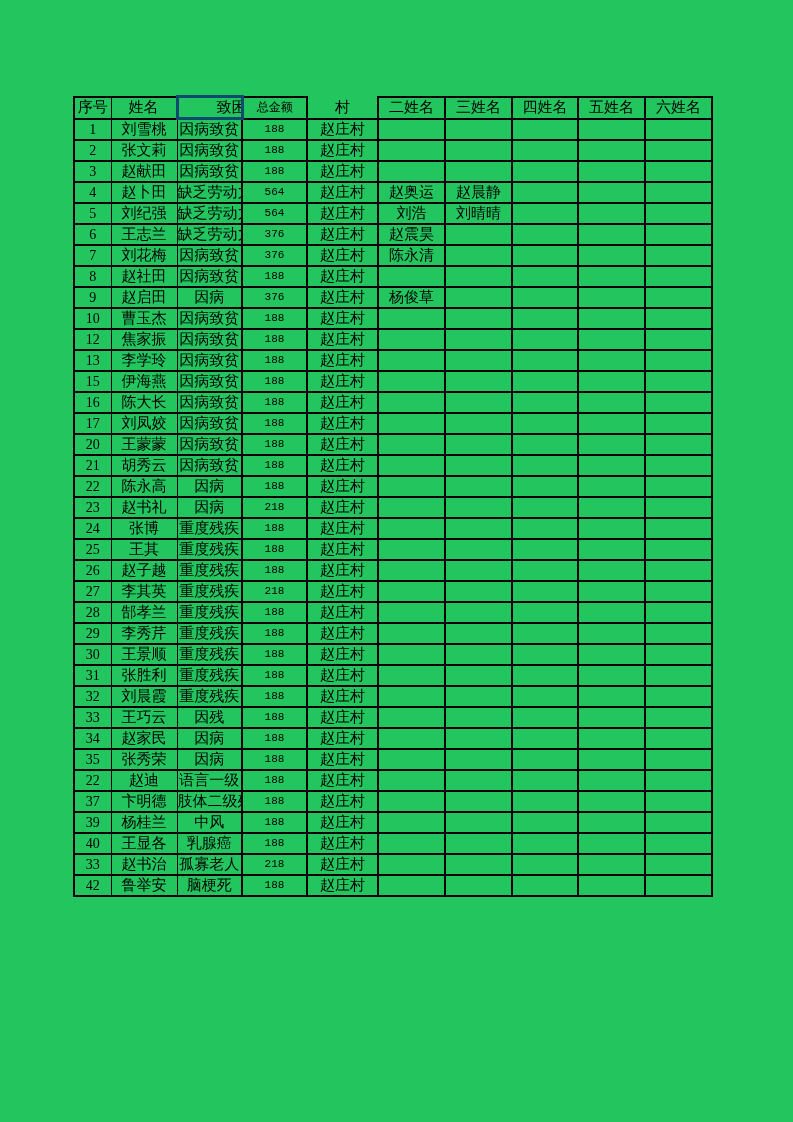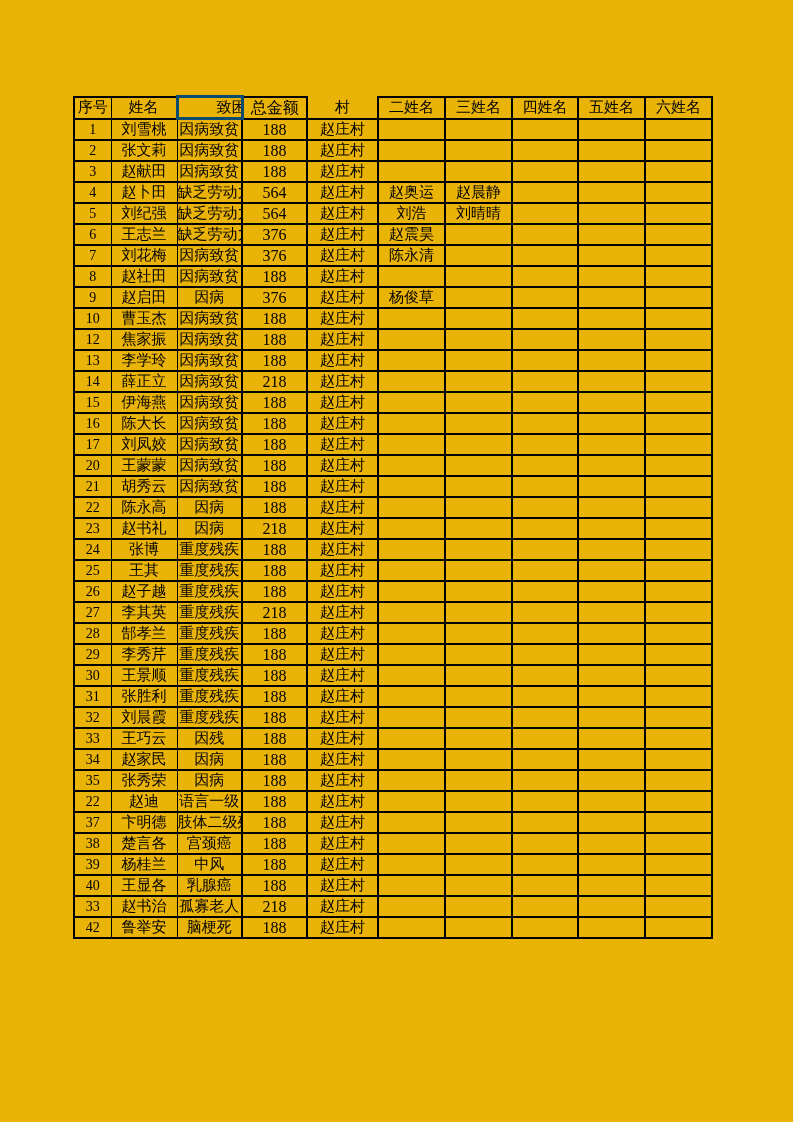--- a/index.html
+++ b/index.html
@@ -1,20 +1,20 @@
 <!DOCTYPE html>
 <html><head>
 <meta charset="utf-8">
 <style>
   html,body{margin:0;padding:0;}
   body{
     width:793px;height:1122px;background:#ffffff;position:relative;
     font-family:"Liberation Serif", serif;color:#000;
   }
-  .page{position:absolute;inset:0;background:#eab308;}
+  .page{position:absolute;inset:0;background:#22c55e;}
   table.sheet{
     position:absolute;left:73px;top:95px;width:638px;
     border-collapse:collapse;table-layout:fixed;
   }
   table.sheet th, table.sheet td{
     border-top:2px solid #000;
     border-bottom:2px solid #000;
     border-right:2px solid #000;
     height:19px;max-height:19px;
     padding:0;margin:0;
@@ -25,24 +25,24 @@
   }
   
   table.sheet th.col-no, table.sheet td.col-no{border-left:2px solid #000;}
   
   table.sheet th.col-no, table.sheet td.col-no,
   table.sheet th.col-name, table.sheet td.col-name{border-right:1px solid #000;}
   
   table.sheet th{font-weight:normal;}
   table.sheet th.col-reason{border:3px solid #0c4a6e;padding-left:38px;}
   table.sheet th.col-village{border-top:none;}
-  table.sheet th.col-amount{font-size:16px;margin-left:44px;}
+  table.sheet th.col-amount{font-size:12px;margin-left:44px;}
   
   table.sheet td.col-no{font-size:14px;font-family:"Liberation Serif", serif;}
-  table.sheet td.col-amount{font-family:Liberation Serif, serif;font-size:16px;margin-top:48px;}
+  table.sheet td.col-amount{font-family:Liberation Mono, monospace;font-size:11px;margin-top:48px;}
 </style>
 </head>
 <body>
 
 <div class="page">
   <table class="sheet">
     <colgroup>
       <col style="width:37px">
         <col style="width:66px">
         <col style="width:65px">
@@ -207,32 +207,20 @@
           <td class="col-reason">因病致贫</td>
           <td class="col-amount">188</td>
           <td class="col-village">赵庄村</td>
           <td class="col-name2"></td>
           <td class="col-name3"></td>
           <td class="col-name4"></td>
           <td class="col-name5"></td>
           <td class="col-name6"></td>
         </tr>
         <tr>
-          <td class="col-no">14</td>
-          <td class="col-name">薛正立</td>
-          <td class="col-reason">因病致贫</td>
-          <td class="col-amount">218</td>
-          <td class="col-village">赵庄村</td>
-          <td class="col-name2"></td>
-          <td class="col-name3"></td>
-          <td class="col-name4"></td>
-          <td class="col-name5"></td>
-          <td class="col-name6"></td>
-        </tr>
-        <tr>
           <td class="col-no">15</td>
           <td class="col-name">伊海燕</td>
           <td class="col-reason">因病致贫</td>
           <td class="col-amount">188</td>
           <td class="col-village">赵庄村</td>
           <td class="col-name2"></td>
           <td class="col-name3"></td>
           <td class="col-name4"></td>
           <td class="col-name5"></td>
           <td class="col-name6"></td>
@@ -462,32 +450,20 @@
           <td class="col-name2"></td>
           <td class="col-name3"></td>
           <td class="col-name4"></td>
           <td class="col-name5"></td>
           <td class="col-name6"></td>
         </tr>
         <tr>
           <td class="col-no">37</td>
           <td class="col-name">卞明德</td>
           <td class="col-reason">肢体二级残</td>
-          <td class="col-amount">188</td>
-          <td class="col-village">赵庄村</td>
-          <td class="col-name2"></td>
-          <td class="col-name3"></td>
-          <td class="col-name4"></td>
-          <td class="col-name5"></td>
-          <td class="col-name6"></td>
-        </tr>
-        <tr>
-          <td class="col-no">38</td>
-          <td class="col-name">楚言各</td>
-          <td class="col-reason">宫颈癌</td>
           <td class="col-amount">188</td>
           <td class="col-village">赵庄村</td>
           <td class="col-name2"></td>
           <td class="col-name3"></td>
           <td class="col-name4"></td>
           <td class="col-name5"></td>
           <td class="col-name6"></td>
         </tr>
         <tr>
           <td class="col-no">39</td>

